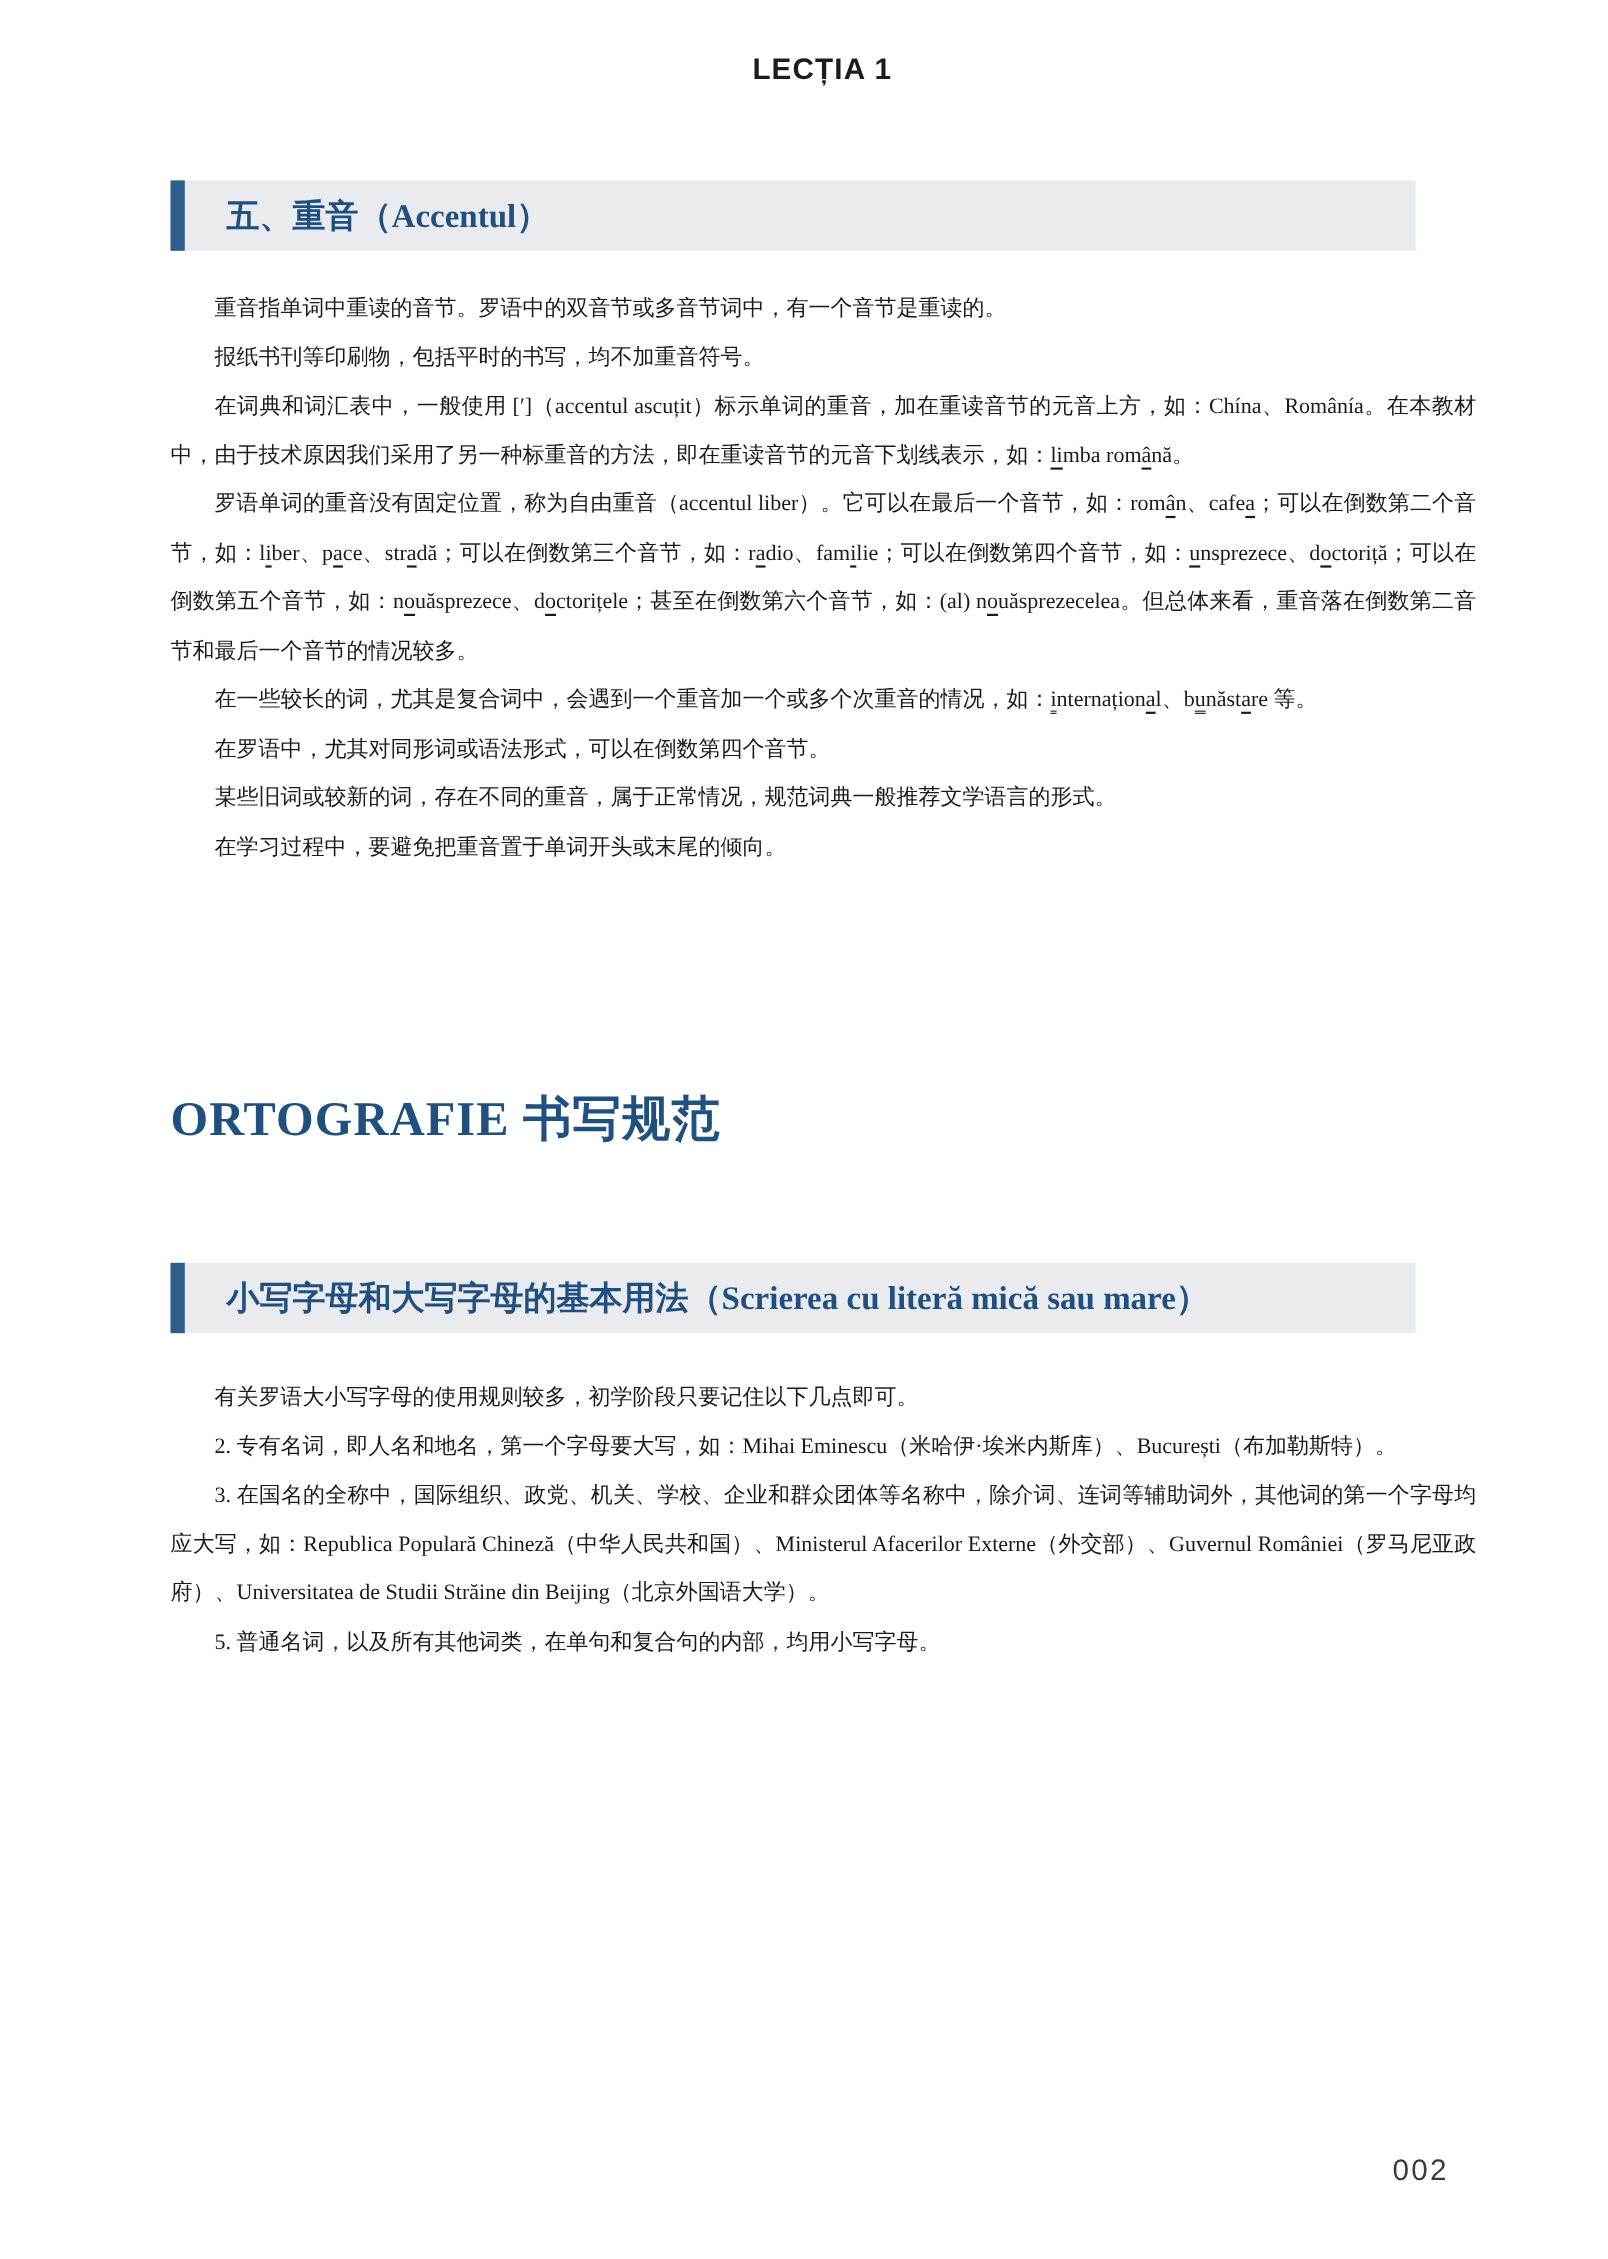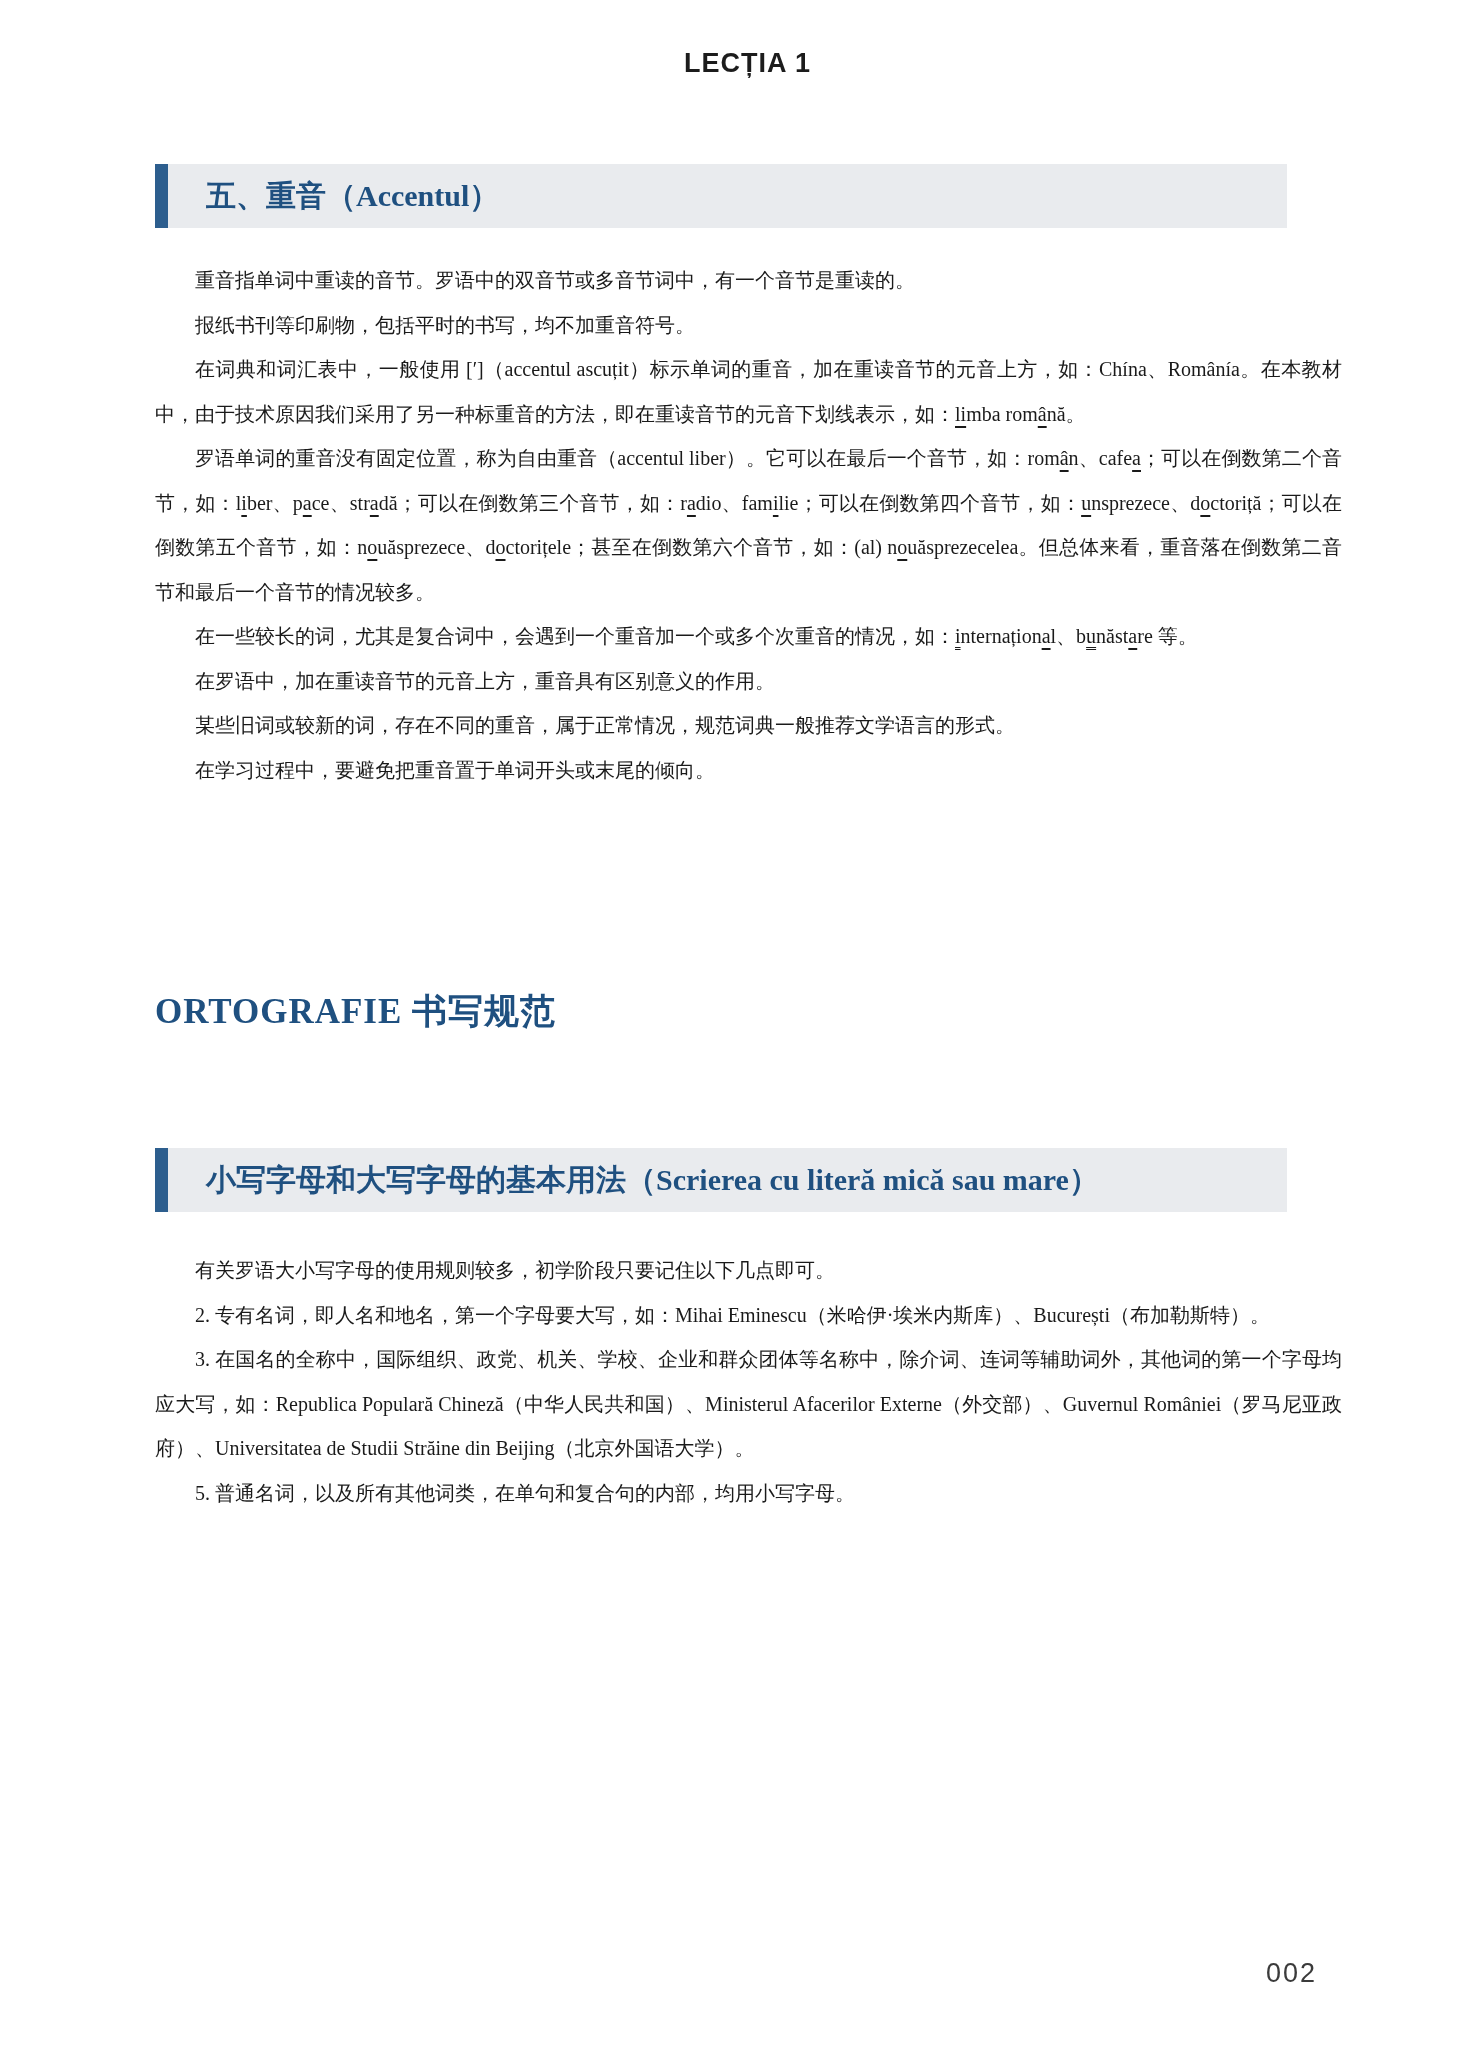--- a/index.html
+++ b/index.html
@@ -47,21 +47,21 @@
     text-underline-offset:5px;
   }
   .u2{
     text-decoration-line:underline;
     text-decoration-style:double;
     text-decoration-thickness:1px;
     text-underline-offset:4px;
   }
   .main-heading{
     position:absolute;left:155px;top:988px;
-    font-size:35px;font-weight:bold;color:var(--title-blue);
+    font-size:44px;font-weight:bold;color:var(--title-blue);
     font-family:"Liberation Serif","DejaVu Serif",serif;
     letter-spacing:1px;
   }
   .page-number{
     position:absolute;top:1958px;right:145px;
     font-family:"Liberation Sans","DejaVu Sans",sans-serif;
     font-size:27px;color:#3b3b3b;letter-spacing:2px;
   }
 </style>
 </head>
@@ -72,21 +72,21 @@
 <div class="section-bar first">
   <span class="section-title">五、重音（Accentul）</span>
 </div>
 
 <div class="body-block first" id="accent-body">
     <p><span>重音指单词中重读的音节。罗语中的双音节或多音节词中，有一个音节是重读的。</span></p>
     <p><span>报纸书刊等印刷物，包括平时的书写，均不加重音符号。</span></p>
     <p><span>在词典和词汇表中，一般使用 [′]（accentul ascuțit）标示单词的重音，加在重读音节的元音上方，如：Chína、Românía。在本教材中，由于技术原因我们采用了另一种标重音的方法，即在重读音节的元音下划线表示，如：</span><span class="u1">li</span><span>mba rom</span><span class="u1">â</span><span>nă。</span></p>
     <p><span>罗语单词的重音没有固定位置，称为自由重音（accentul liber）。它可以在最后一个音节，如：rom</span><span class="u1">â</span><span>n、cafe</span><span class="u1">a</span><span>；可以在倒数第二个音节，如：l</span><span class="u1">i</span><span>ber、p</span><span class="u1">a</span><span>ce、str</span><span class="u1">a</span><span>dă；可以在倒数第三个音节，如：r</span><span class="u1">a</span><span>dio、fam</span><span class="u1">i</span><span>lie；可以在倒数第四个音节，如：</span><span class="u1">u</span><span>nsprezece、d</span><span class="u1">o</span><span>ctoriță；可以在倒数第五个音节，如：n</span><span class="u1">o</span><span>uăsprezece、d</span><span class="u1">o</span><span>ctorițele；甚至在倒数第六个音节，如：(al) n</span><span class="u1">o</span><span>uăsprezecelea。但总体来看，重音落在倒数第二音节和最后一个音节的情况较多。</span></p>
     <p><span>在一些较长的词，尤其是复合词中，会遇到一个重音加一个或多个次重音的情况，如：</span><span class="u2">i</span><span>nternațion</span><span class="u1">a</span><span>l、b</span><span class="u2">u</span><span>năst</span><span class="u1">a</span><span>re 等。</span></p>
-    <p><span>在罗语中，加在重读音节的元音上方，重音具有区别意义的作用。</span></p>
+    <p><span>在罗语中，尤其对同形词或语法形式，可以在倒数第四个音节。</span></p>
     <p><span>某些旧词或较新的词，存在不同的重音，属于正常情况，规范词典一般推荐文学语言的形式。</span></p>
     <p><span>在学习过程中，要避免把重音置于单词开头或末尾的倾向。</span></p>
   </div>
 
 <div class="main-heading">ORTOGRAFIE 书写规范</div>
 
 <div class="section-bar second">
   <span class="section-title">小写字母和大写字母的基本用法（Scrierea cu literă mică sau mare）</span>
 </div>
 

